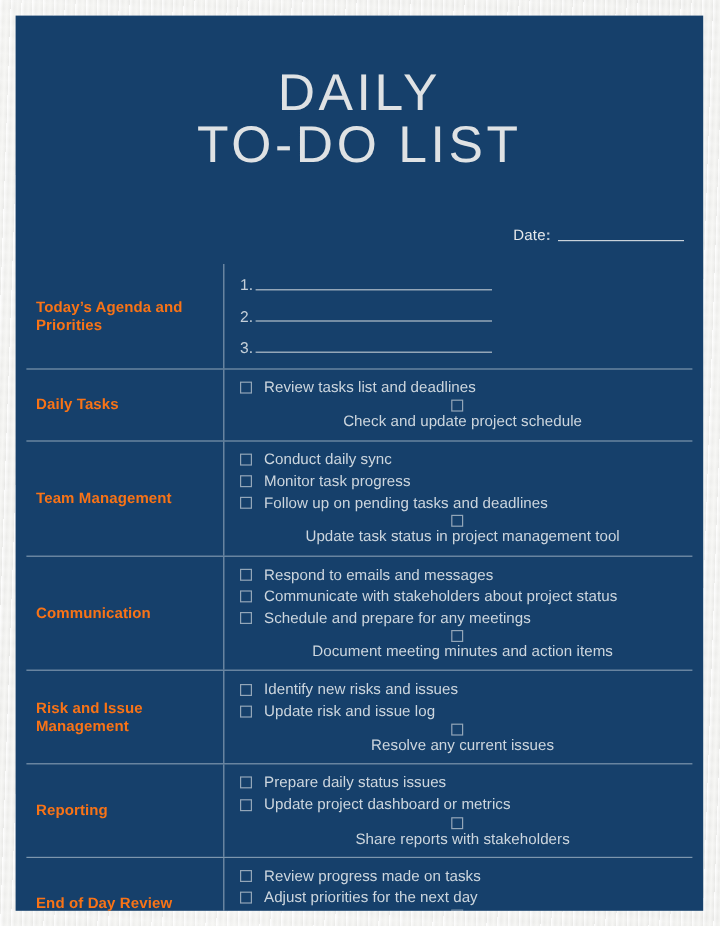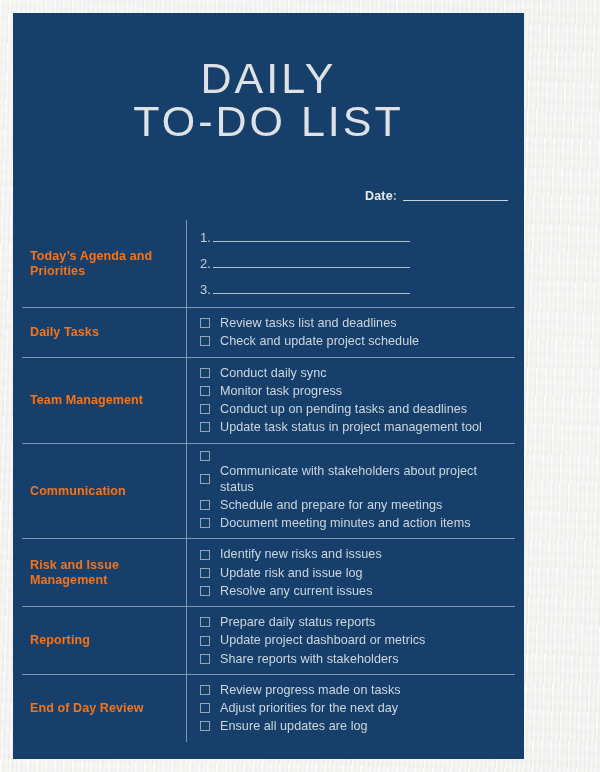--- a/index.html
+++ b/index.html
@@ -23,21 +23,21 @@
     background-image:
       repeating-linear-gradient(92deg, rgba(255,255,255,0.85) 0px, rgba(238,238,236,0.6) 3px, rgba(247,247,245,0.9) 6px, rgba(232,232,230,0.55) 9px),
       repeating-linear-gradient(3deg, rgba(255,255,255,0.6) 0px, rgba(230,230,228,0.5) 5px, rgba(250,250,248,0.7) 11px),
       linear-gradient(135deg, #f6f6f4 0%, #e8e8e6 40%, #f4f4f2 70%, #e6e6e4 100%);
   }
 
   .sheet {
     position: absolute;
     left: 13px;
     top: 13px;
-    width: 511px;
+    width: 573px;
     height: 746px;
     background: #16406b;
     box-sizing: border-box;
     overflow: hidden;
   }
 
   
   .title-block {
     margin-top: 44px;
     text-align: center;
@@ -59,21 +59,21 @@
   
   .date-row {
     margin-top: 47px;
     padding-right: 16px;
     display: flex;
     justify-content: flex-end;
     align-items: flex-end;
   }
   .date-label {
     font-size: 12.5px;
-    font-weight: bold;
+    font-weight: normal;
     color: #e7e9eb;
     letter-spacing: 0.2px;
   }
   .date-colon {
     font-size: 12.5px;
     font-weight: bold;
     color: #b9c4cf;
     margin-right: 6px;
   }
   .date-line {
@@ -139,21 +139,21 @@
     margin-bottom: 3px;
   }
 
   
   .check-item {
     display: flex;
     align-items: center;
     line-height: 1.0;
     margin-bottom: 2px;
   }
-  .check-item:last-child { margin-bottom: 0; }
+  .check-item:last-child { margin-bottom: 0; flex-direction: column; }
   .checkbox {
     width: 8px;
     height: 8px;
     border: 1px solid #93a6b8;
     flex: 0 0 8px;
     margin-right: 10px;
     background: transparent;
   }
   .check-text {
     font-size: 12.6px;
@@ -220,34 +220,35 @@
         <div class="check-item">
           <span class="checkbox"></span>
           <span class="check-text">Conduct daily sync</span>
         </div>
         <div class="check-item">
           <span class="checkbox"></span>
           <span class="check-text">Monitor task progress</span>
         </div>
         <div class="check-item">
           <span class="checkbox"></span>
-          <span class="check-text">Conduct up on pending tasks and deadlines</span>
+          <span class="check-text">Follow up on pending tasks and deadlines</span>
         </div>
         <div class="check-item">
           <span class="checkbox"></span>
           <span class="check-text">Update task status in project management tool</span>
         </div>
       </div>
     </div>
 
     <div class="row">
       <div class="cell-label">Communication</div>
       <div class="cell-content">
         <div class="check-item">
           <span class="checkbox"></span>
+          <span class="check-text">Respond to emails and messages</span>
         </div>
         <div class="check-item">
           <span class="checkbox"></span>
           <span class="check-text">Communicate with stakeholders about project status</span>
         </div>
         <div class="check-item">
           <span class="checkbox"></span>
           <span class="check-text">Schedule and prepare for any meetings</span>
         </div>
         <div class="check-item">
@@ -273,21 +274,21 @@
           <span class="check-text">Resolve any current issues</span>
         </div>
       </div>
     </div>
 
     <div class="row">
       <div class="cell-label">Reporting</div>
       <div class="cell-content">
         <div class="check-item">
           <span class="checkbox"></span>
-          <span class="check-text">Prepare daily status reports</span>
+          <span class="check-text">Prepare daily status issues</span>
         </div>
         <div class="check-item">
           <span class="checkbox"></span>
           <span class="check-text">Update project dashboard or metrics</span>
         </div>
         <div class="check-item">
           <span class="checkbox"></span>
           <span class="check-text">Share reports with stakeholders</span>
         </div>
       </div>

